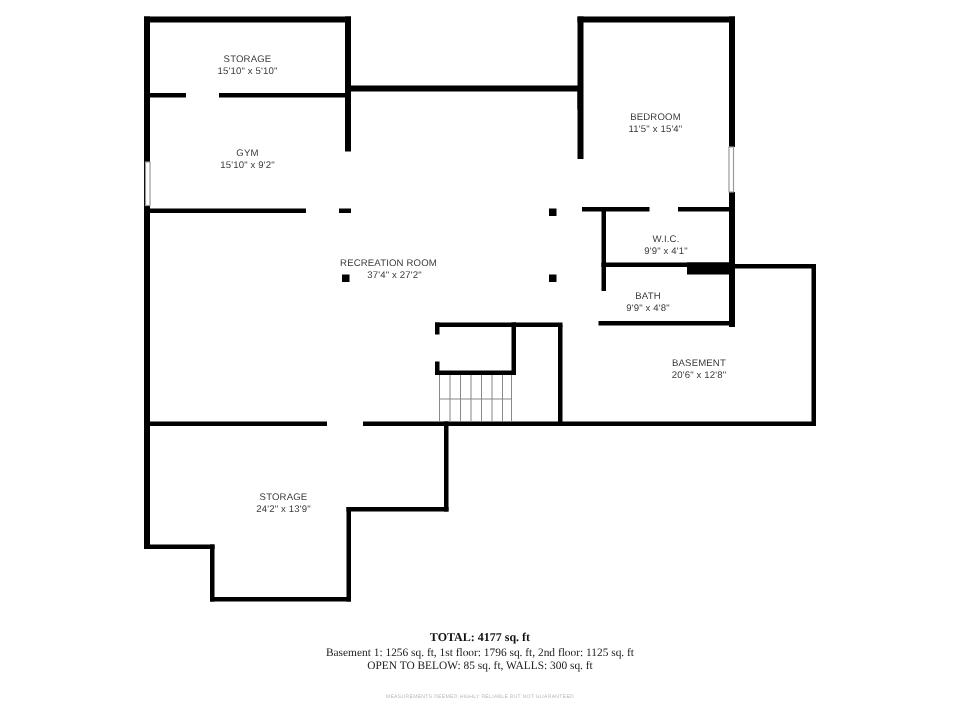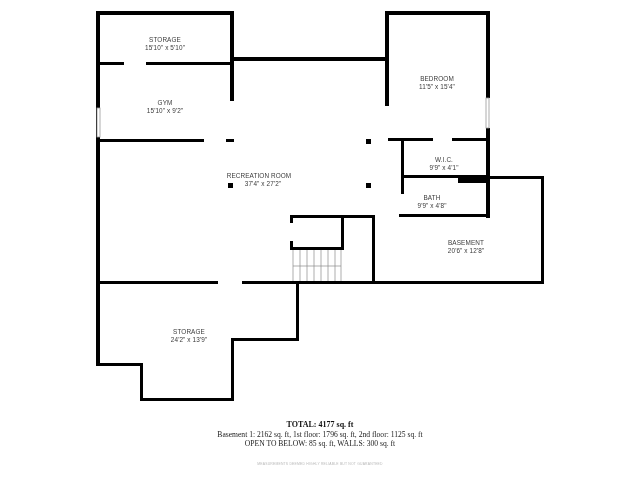--- a/index.html
+++ b/index.html
@@ -127,16 +127,16 @@
   <span>BASEMENT</span>
   <span class="dim">20'6" x 12'8"</span>
 </div>
 <div class="room-label" style="left:189px; top:328px;">
   <span>STORAGE</span>
   <span class="dim">24'2" x 13'9"</span>
 </div>
 
 <div class="summary" style="top:420px;font-family:Liberation Serif, serif;">
   <div class="total">TOTAL: 4177 sq. ft</div>
-  <div>Basement 1: 2162 sq. ft, 1st floor: 1796 sq. ft, 2nd floor: 1125 sq. ft</div>
+  <div>Basement 1: 1256 sq. ft, 1st floor: 1796 sq. ft, 2nd floor: 1125 sq. ft</div>
   <div>OPEN TO BELOW: 85 sq. ft, WALLS: 300 sq. ft</div>
 </div>
 <div class="disclaimer">MEASUREMENTS DEEMED HIGHLY RELIABLE BUT NOT GUARANTEED</div>
 
 </body></html>

